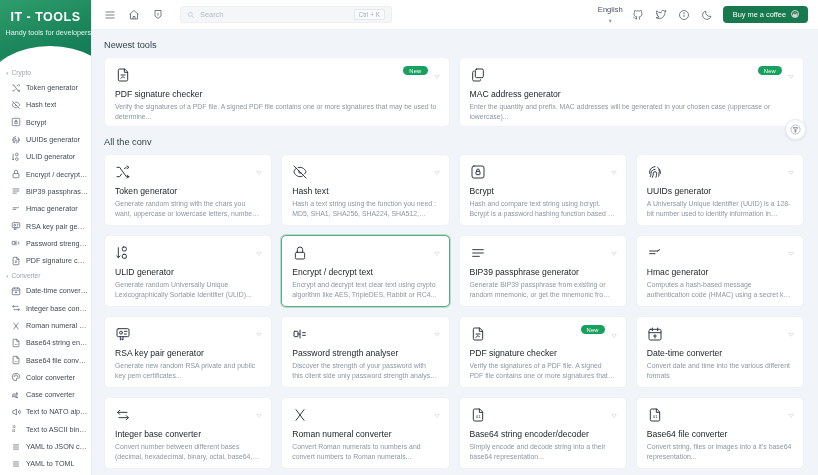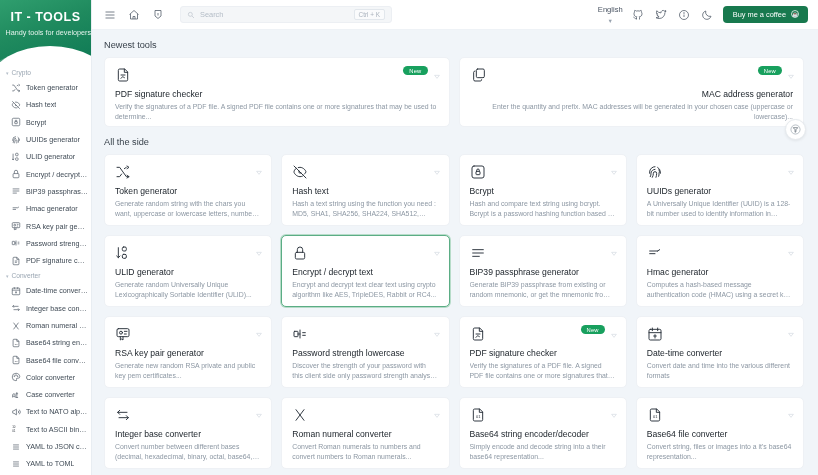--- a/index.html
+++ b/index.html
@@ -521,37 +521,37 @@
             </div>
             <div class="card-ico"><svg viewBox="0 0 24 24">
                 <path d="M14 3H7a2 2 0 0 0-2 2v14a2 2 0 0 0 2 2h10a2 2 0 0 0 2-2V8z"></path>
                 <path d="M14 3v5h5"></path>
                 <path d="M9 17c1-1.6 2-2.4 3-2.4s1 1.6 2 1.6"></path>
                 <path d="M9 12h6"></path>
               </svg></div>
             <div class="card-title">PDF signature checker</div>
             <div class="card-desc">Verify the signatures of a PDF file. A signed PDF file contains one or more signatures that may be used to determine...</div>
           </div>
-          <div class="card" style="grid-column: span 2; text-align: right;">
+          <div class="card" style="grid-column: span 2;">
             <div class="card-badges">
               <span class="badge-new">New</span>
               <span class="fav-icon"><svg viewBox="0 0 24 24">
                   <path d="M5 7h14l-7 9z"></path>
                 </svg></span>
             </div>
             <div class="card-ico"><svg viewBox="0 0 24 24">
                 <rect x="8" y="3" width="12" height="13" rx="2"></rect>
                 <path d="M16 19a2 2 0 0 1-2 2H6a2 2 0 0 1-2-2V8a2 2 0 0 1 2-2"></path>
               </svg></div>
             <div class="card-title">MAC address generator</div>
             <div class="card-desc">Enter the quantity and prefix. MAC addresses will be generated in your chosen case (uppercase or lowercase)...</div>
           </div>
         </div>
 
-      <div class="section-title second">All the side</div>
+      <div class="section-title second">All the conv</div>
       <div class="grid" id="all-grid">
           <div class="card">
             <div class="card-badges">
               <span class="fav-icon"><svg viewBox="0 0 24 24">
                   <path d="M5 7h14l-7 9z"></path>
                 </svg></span>
             </div>
             <div class="card-ico"><svg viewBox="0 0 24 24">
                 <path d="M3 5h4l10 14h4"></path>
                 <path d="M3 19h4l3-4"></path>
@@ -685,21 +685,21 @@
                   <path d="M5 7h14l-7 9z"></path>
                 </svg></span>
             </div>
             <div class="card-ico"><svg viewBox="0 0 24 24">
                 <rect x="3" y="8" width="6" height="8" rx="1"></rect>
                 <path d="M12 6v12"></path>
                 <path d="M16 10h4"></path>
                 <path d="M16 14h4"></path>
                 <path d="M9 12h3"></path>
               </svg></div>
-            <div class="card-title">Password strength lowercase</div>
+            <div class="card-title">Password strength analyser</div>
             <div class="card-desc">Discover the strength of your password with this client side only password strength analyser and crack time estimation...</div>
           </div>
           <div class="card">
             <div class="card-badges">
               <span class="badge-new">New</span>
               <span class="fav-icon"><svg viewBox="0 0 24 24">
                   <path d="M5 7h14l-7 9z"></path>
                 </svg></span>
             </div>
             <div class="card-ico"><svg viewBox="0 0 24 24">

